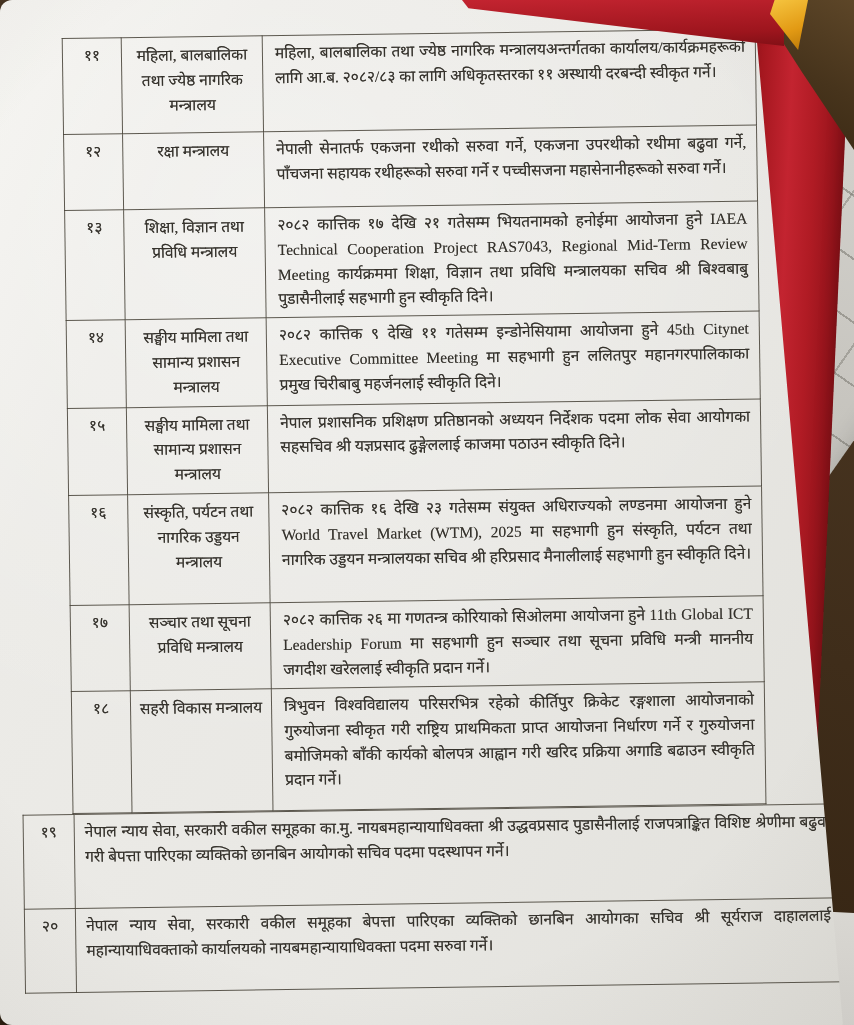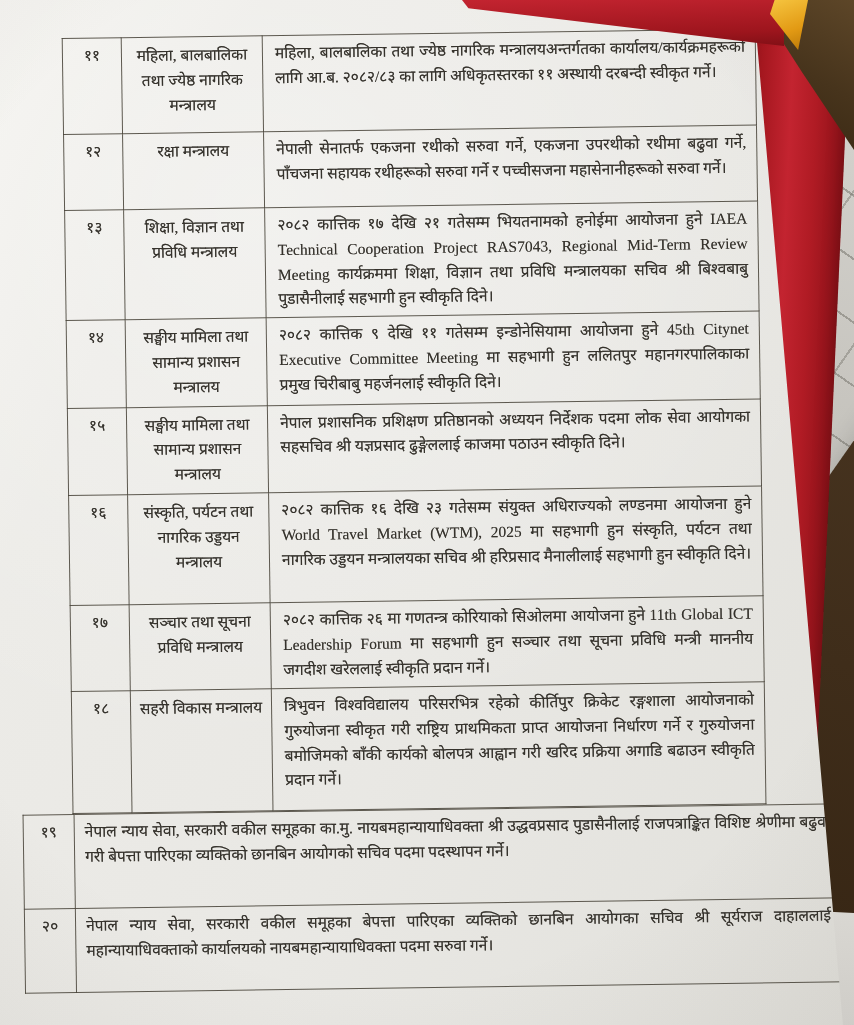--- a/index.html
+++ b/index.html
@@ -41,20 +41,21 @@
     background:linear-gradient(180deg,#d9d7d2,#cdcbc6);
   }
   
   .paper{
     position:absolute;left:0;top:0;width:854px;height:1025px;z-index:4;
     clip-path:polygon(0 0,470px 0,737px 24px,757px 42px,838px 968px,843px 1025px,0 1025px);
     background:
       radial-gradient(120% 90% at 30% 20%,rgba(255,255,255,.35),rgba(255,255,255,0) 60%),
       linear-gradient(115deg,#f3f2ee 0%,#ecebe7 20%,#e9e8e4 55%,#e1e0db 100%);
     filter:drop-shadow(3px 2px 6px rgba(0,0,0,.5));
+    border-radius:12px;
   }
   .paper::after{
     content:"";position:absolute;inset:0;pointer-events:none;
     background:radial-gradient(95% 85% at 45% 45%,rgba(0,0,0,0) 60%,rgba(60,50,35,.10) 100%);
   }
   
   .red-top{
     position:absolute;left:462px;top:0;width:322px;height:48px;z-index:5;
     clip-path:polygon(0 0,100% 0,100% 96%,2% 17%);
     background:linear-gradient(178deg,#c32430,#9d151d 70%,#7e0f15);

